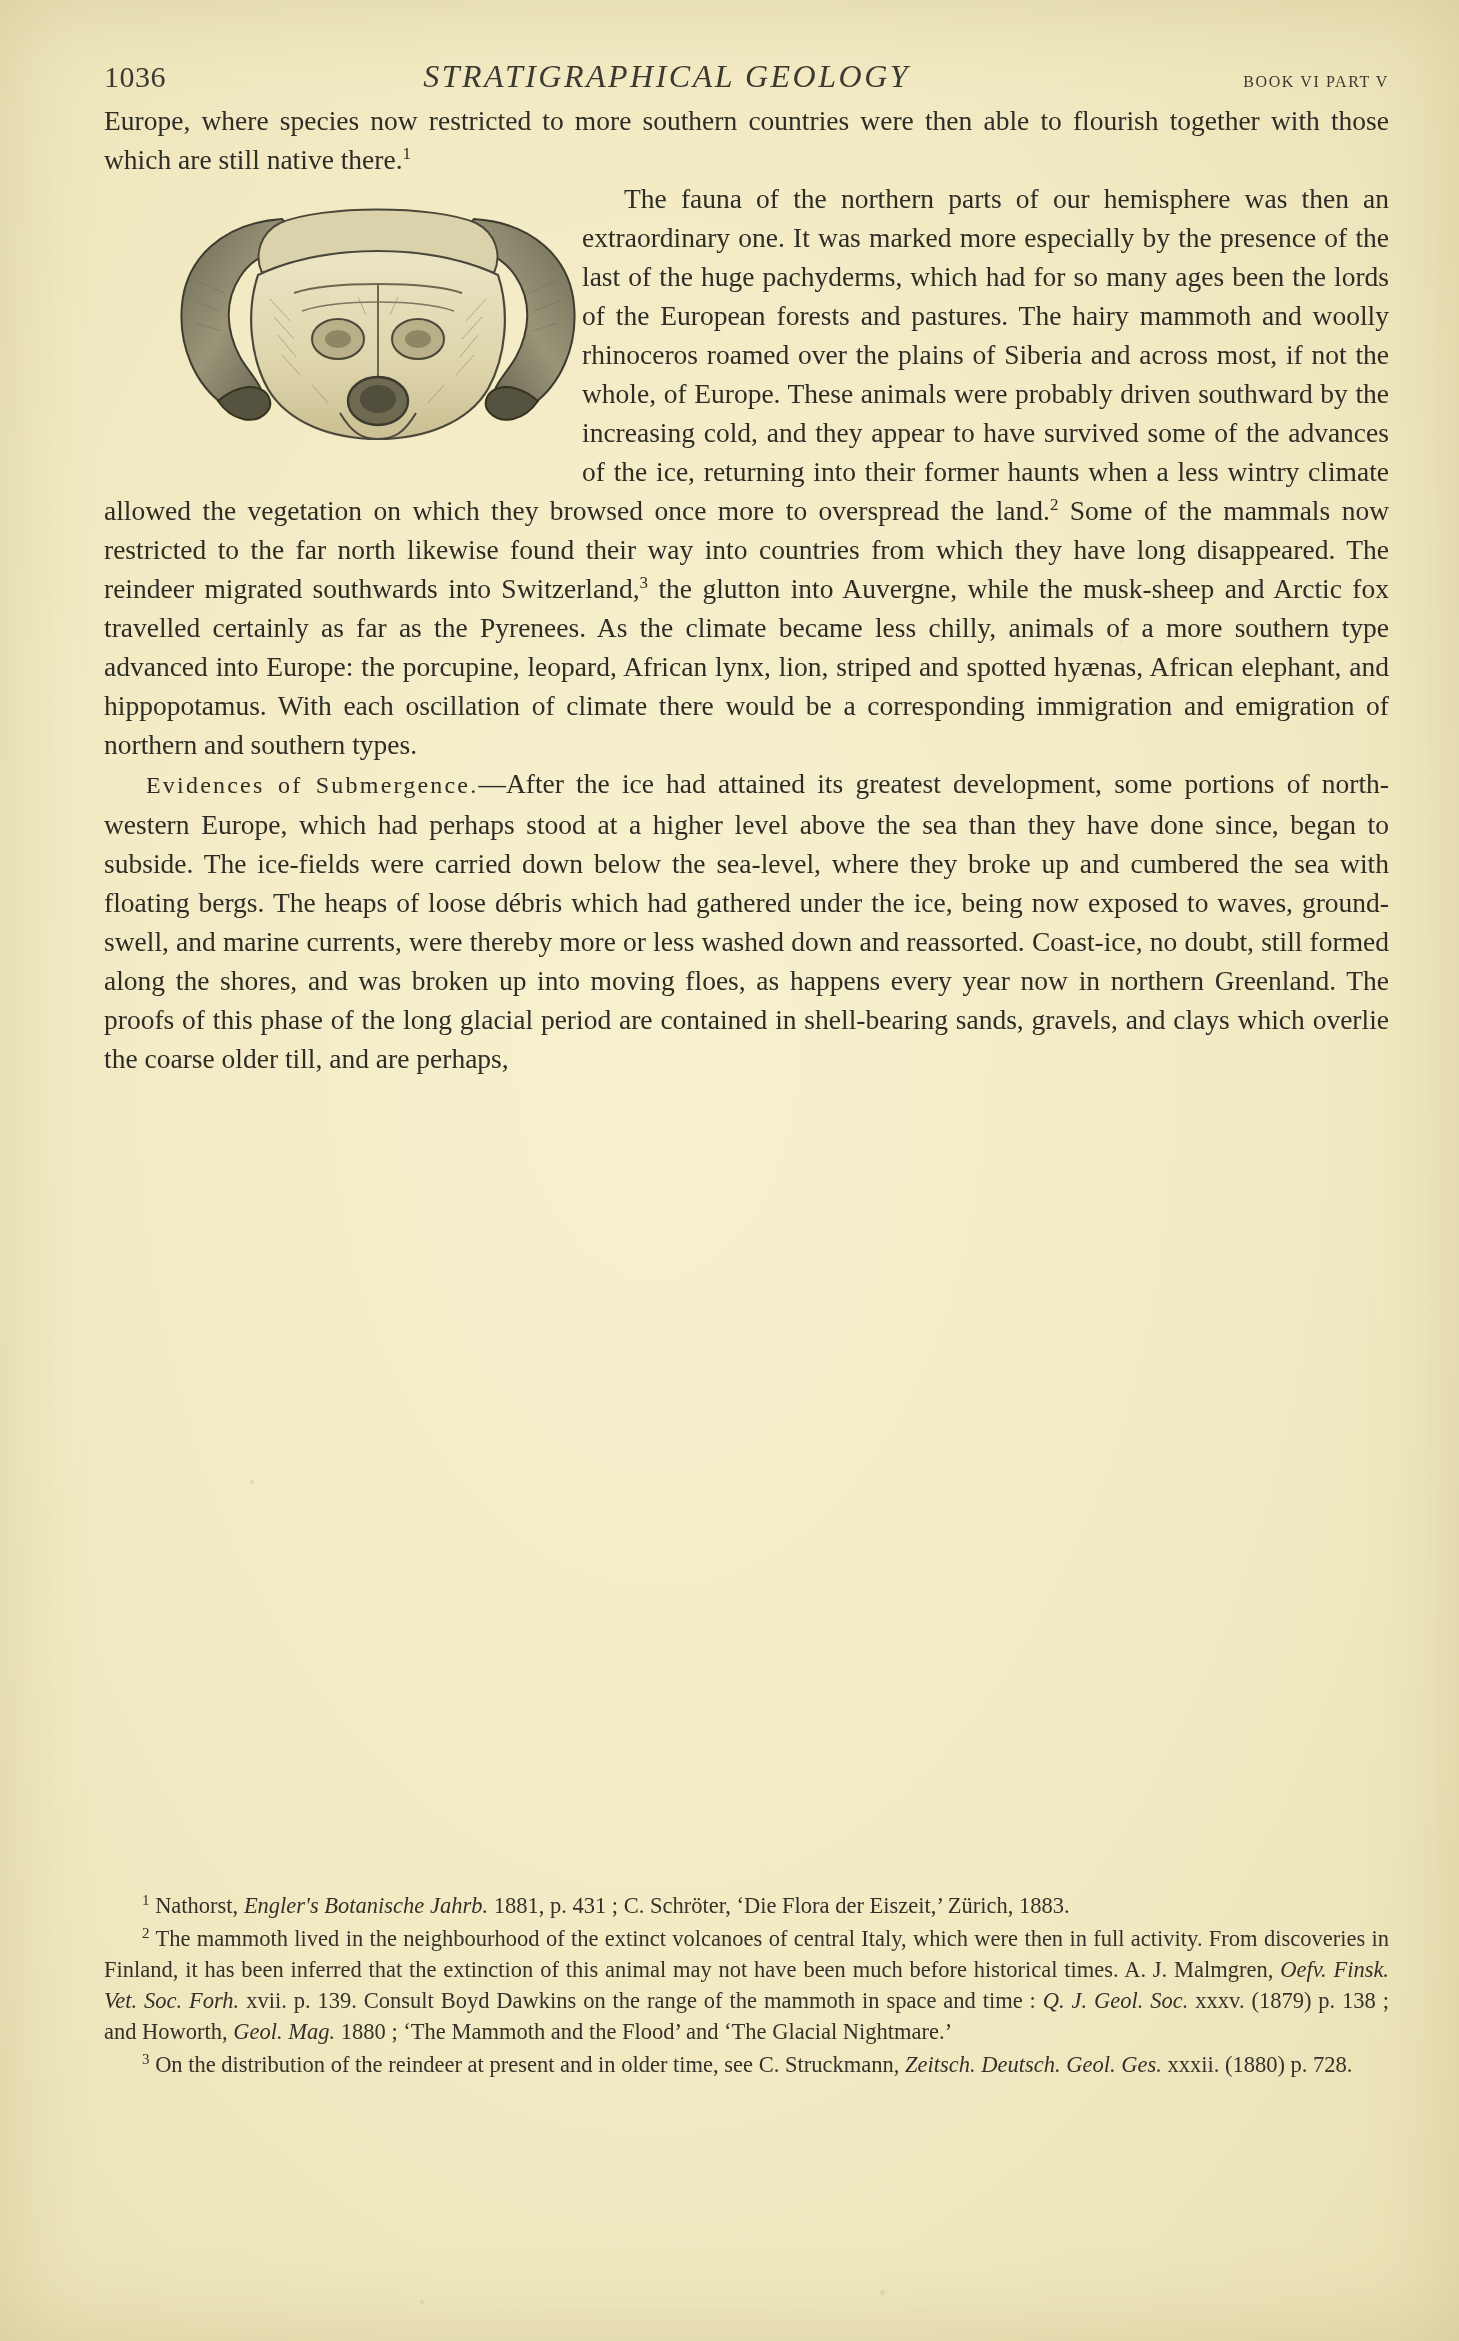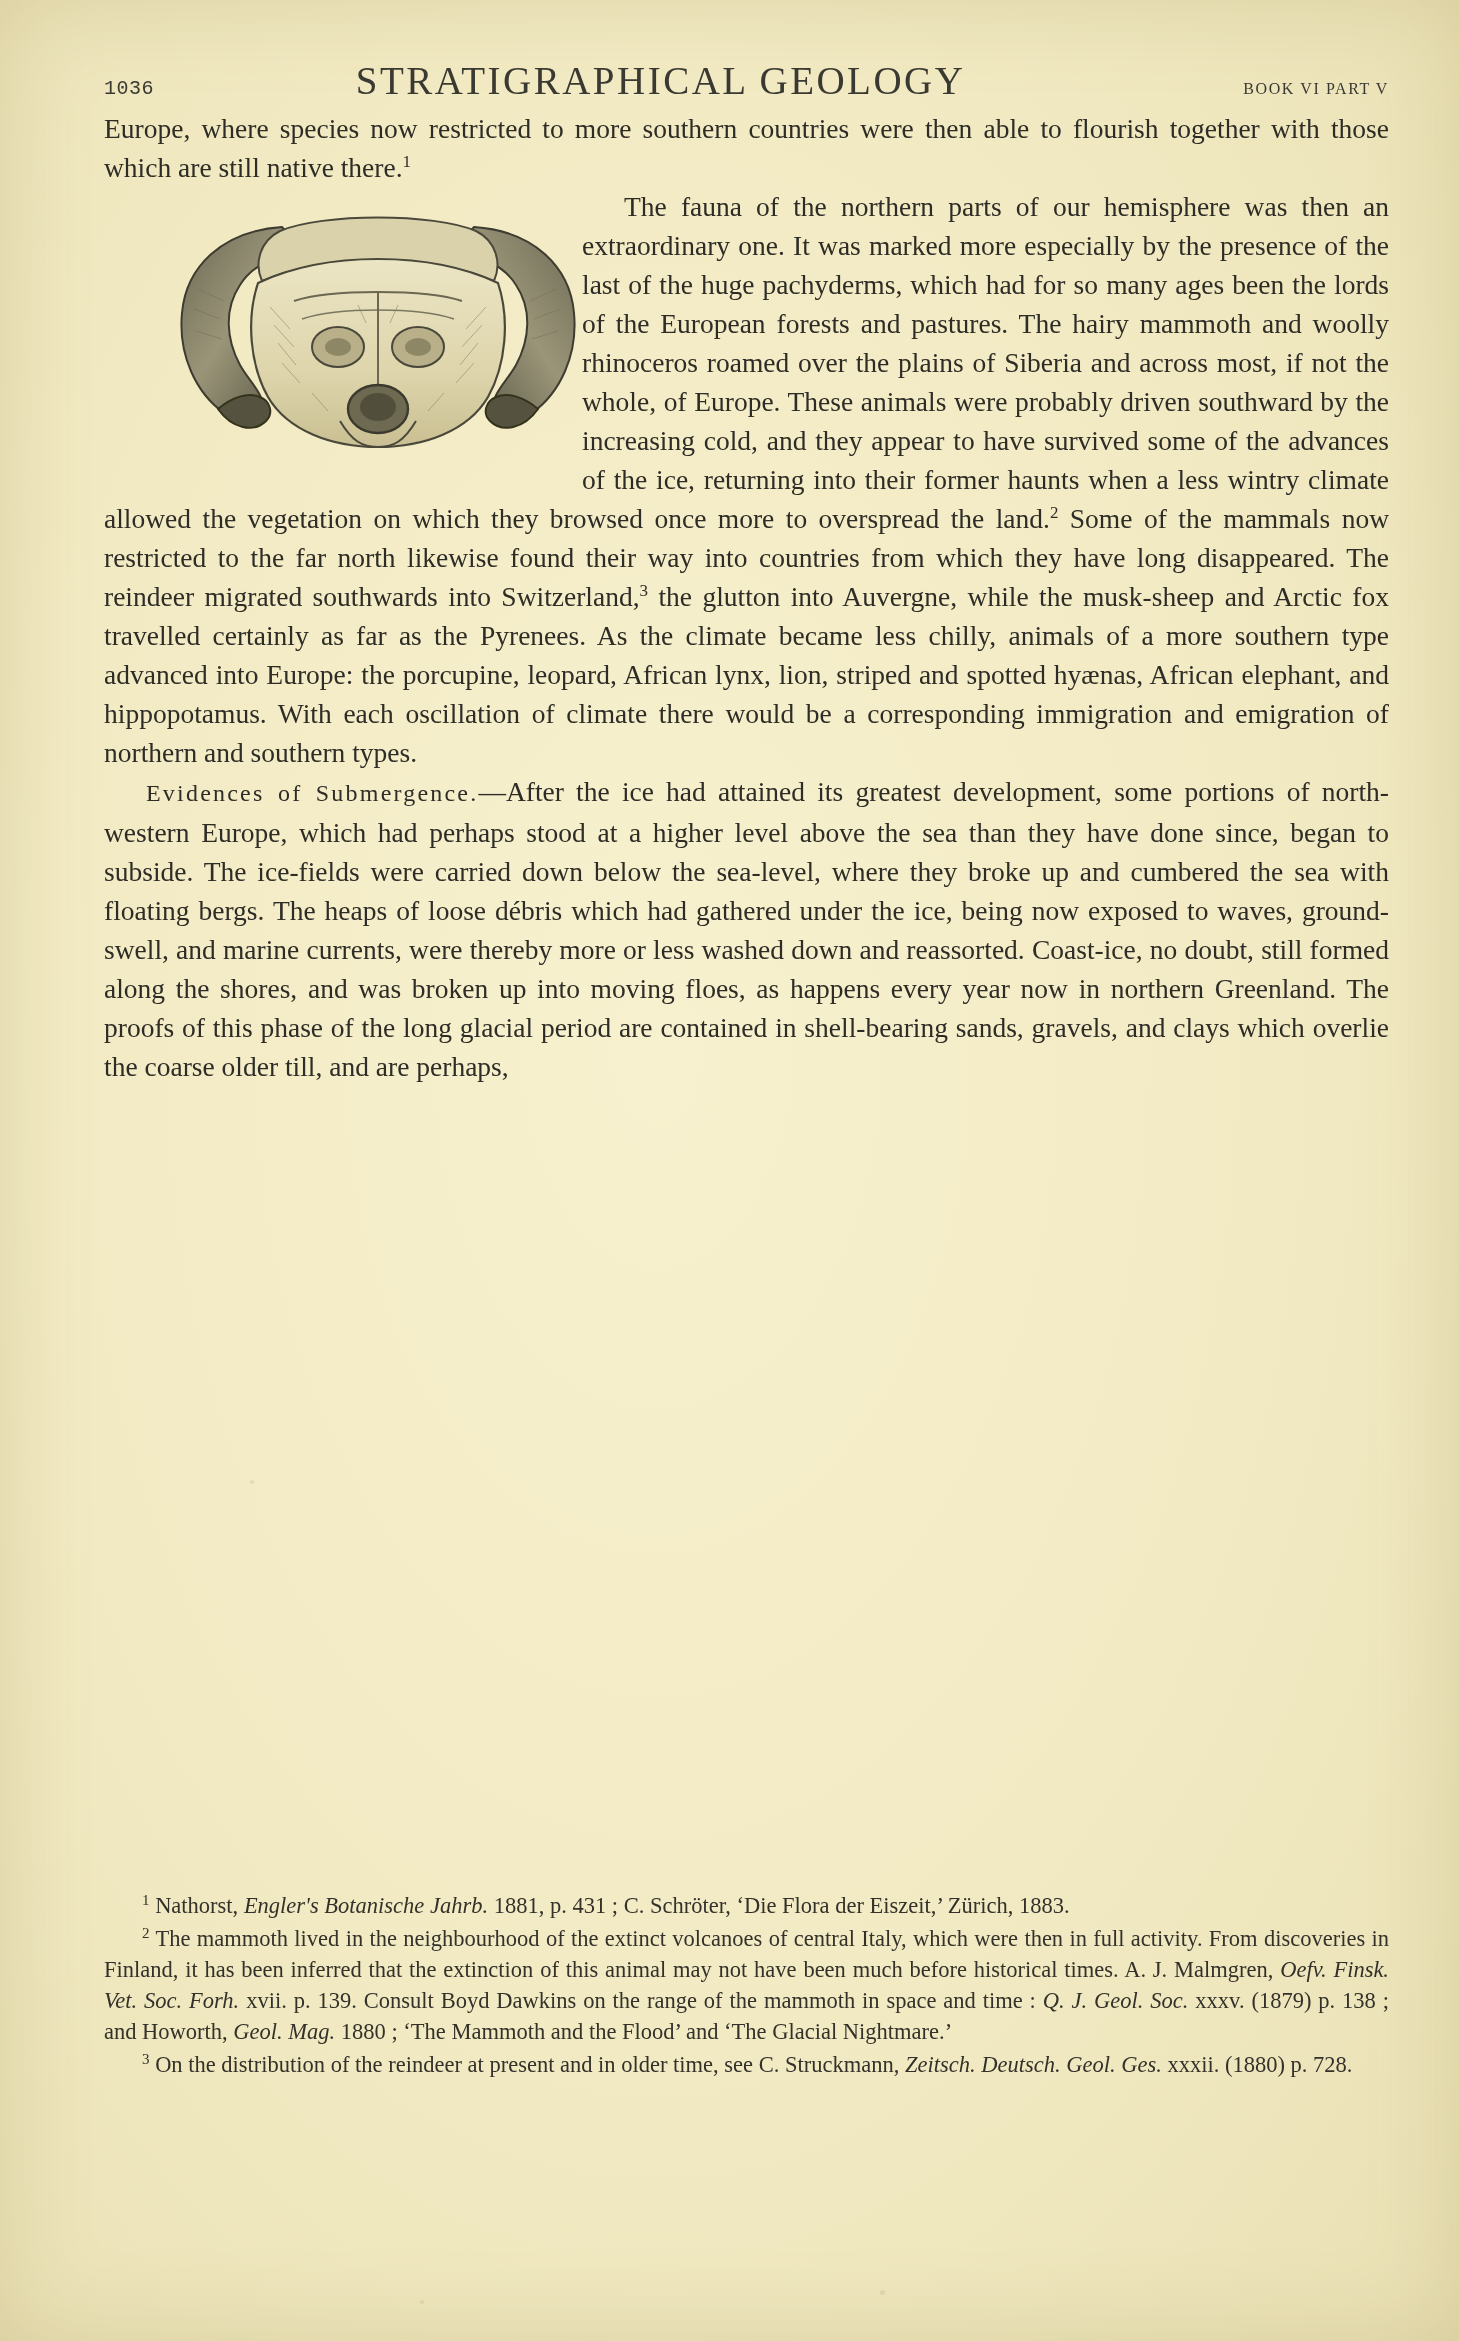--- a/index.html
+++ b/index.html
@@ -32,25 +32,26 @@
   .runhead {
     display: flex;
     align-items: baseline;
     justify-content: space-between;
     font-size: 28px;
     letter-spacing: 0.5px;
     color: #3a3a33;
     padding-bottom: 6px;
   }
   .runhead .folio {
-    font-size: 20px;
-    font-family: Liberation Mono, monospace;
+    font-size: 30px;
+    font-family: Liberation Serif, serif;
   }
   .runhead .title {
-    font-size: 39px;
+    font-style: italic;
+    font-size: 32px;
     letter-spacing: 2.5px;
     flex: 1;
     text-align: center;
     margin-left: -40px;
   }
   .runhead .bookpart {
     font-size: 16px;
     letter-spacing: 1.6px;
     text-transform: uppercase;
     font-variant: small-caps;

